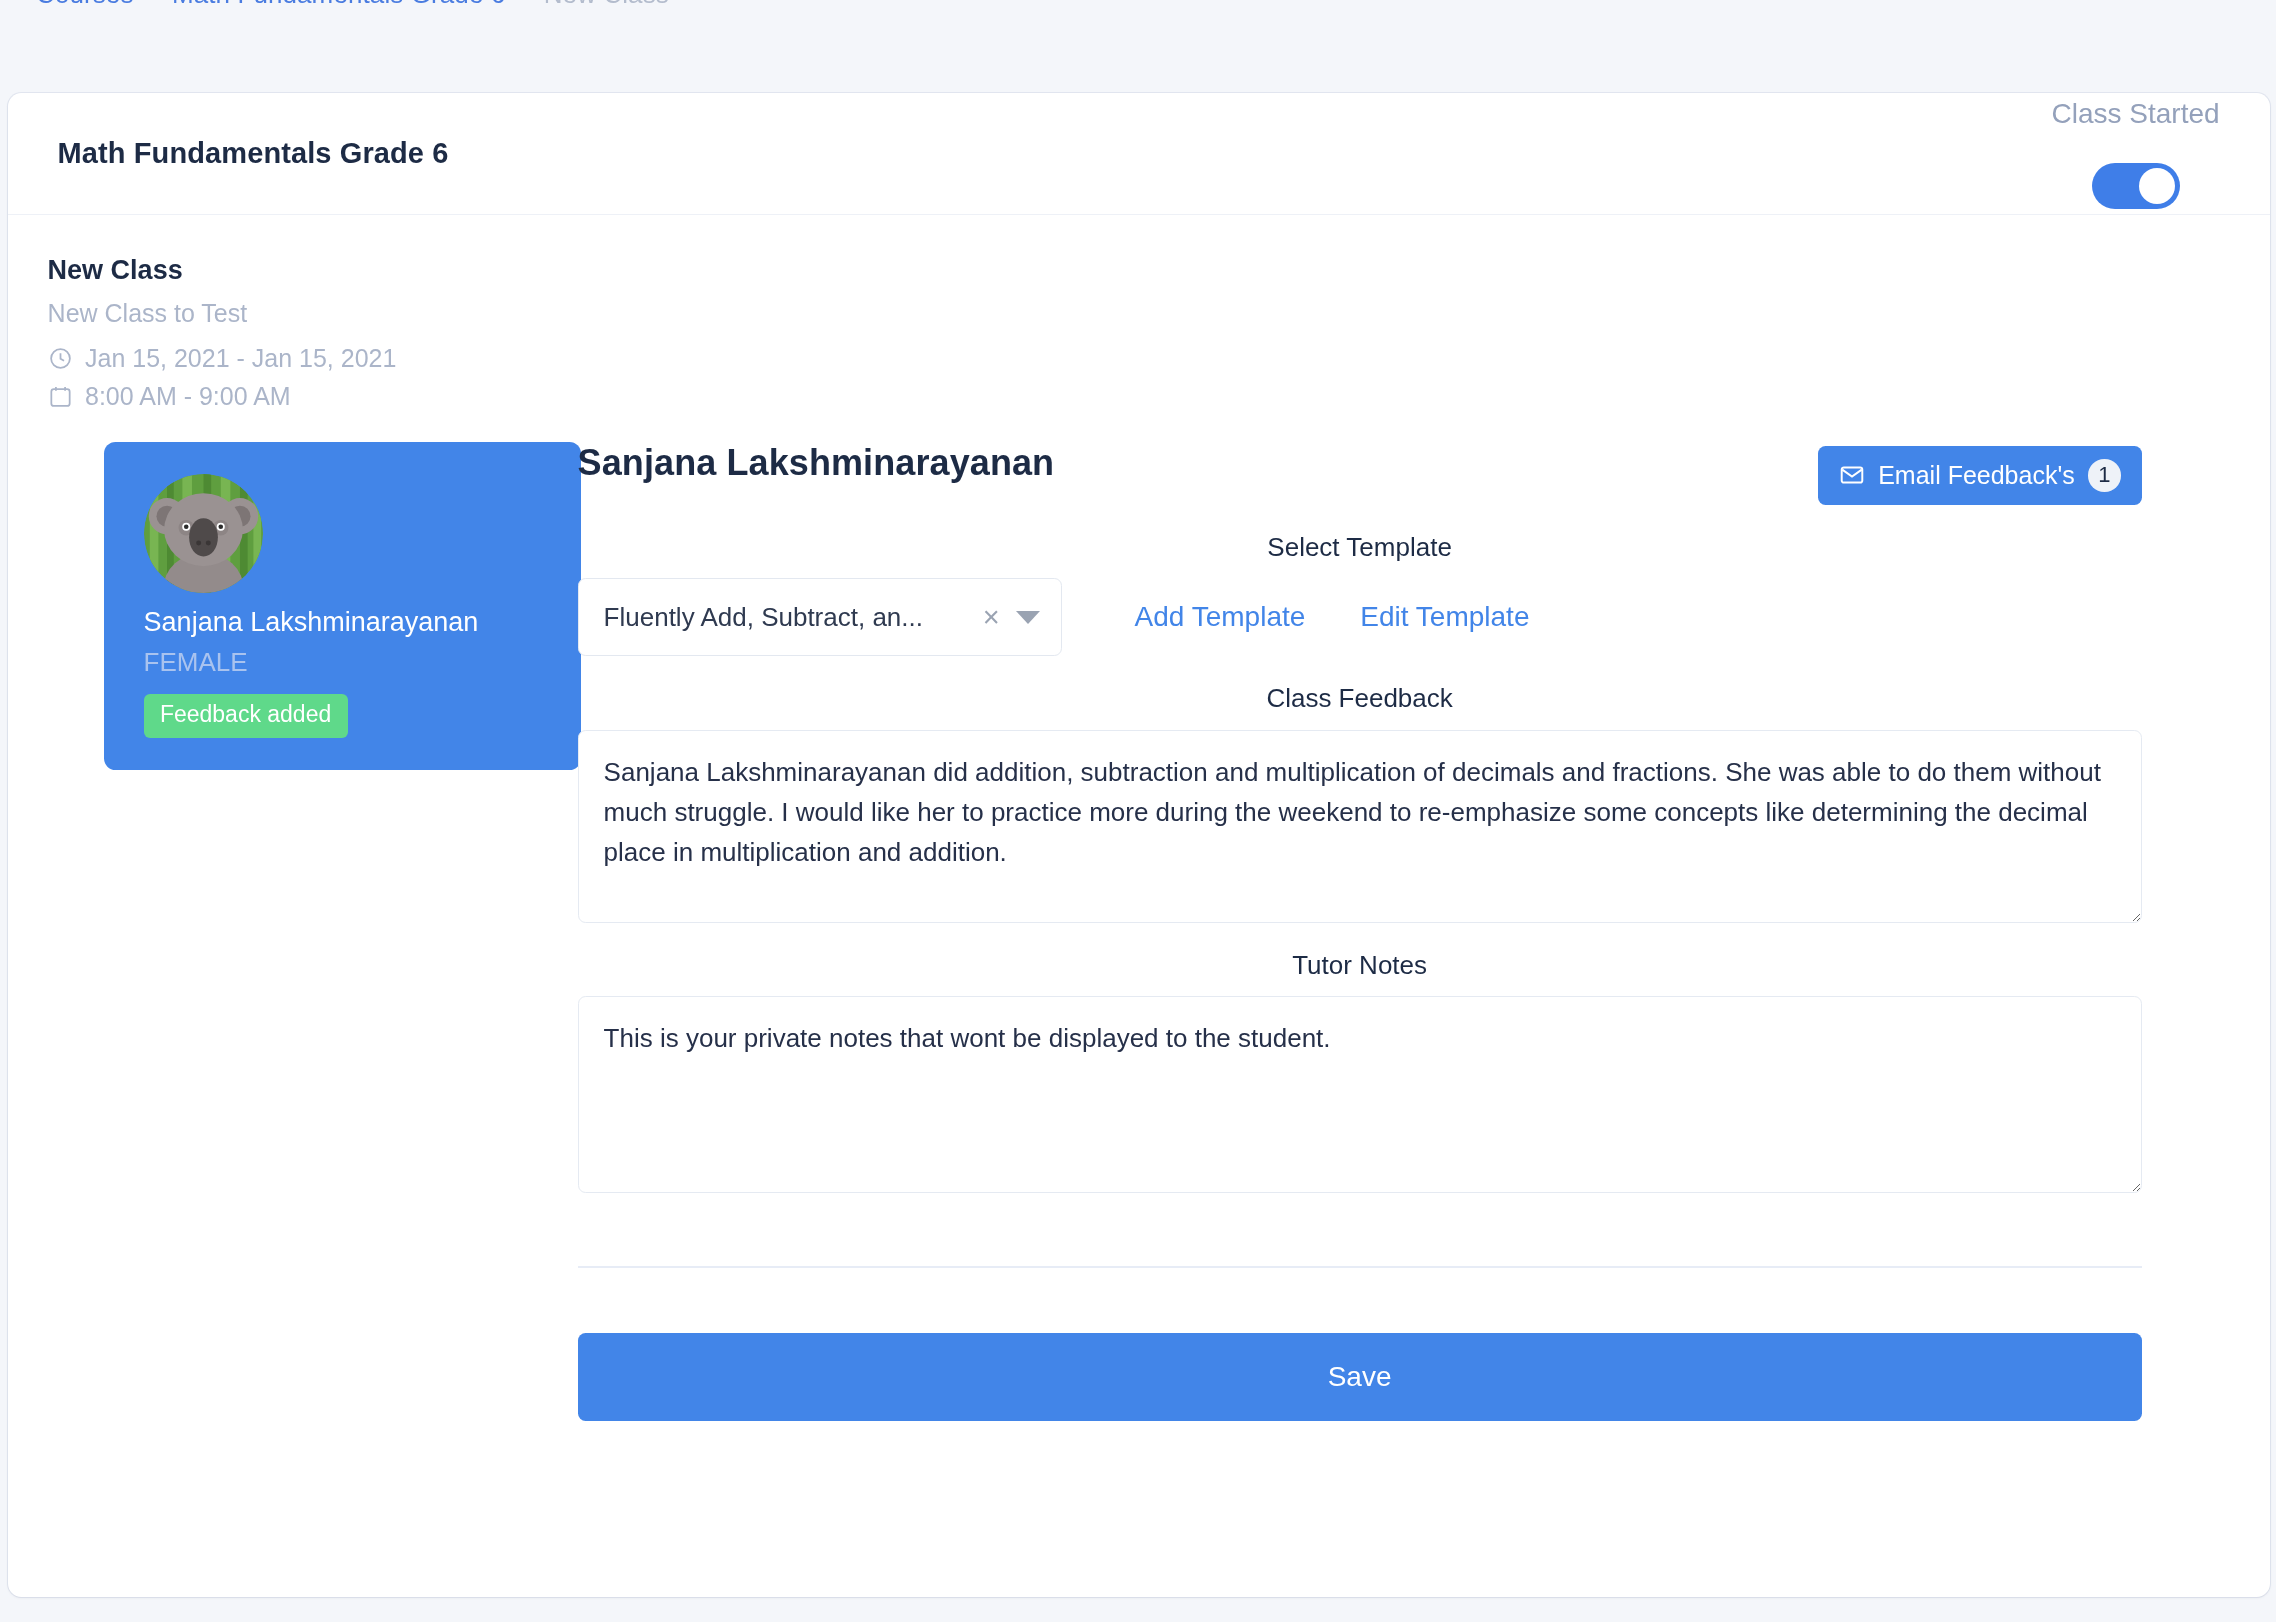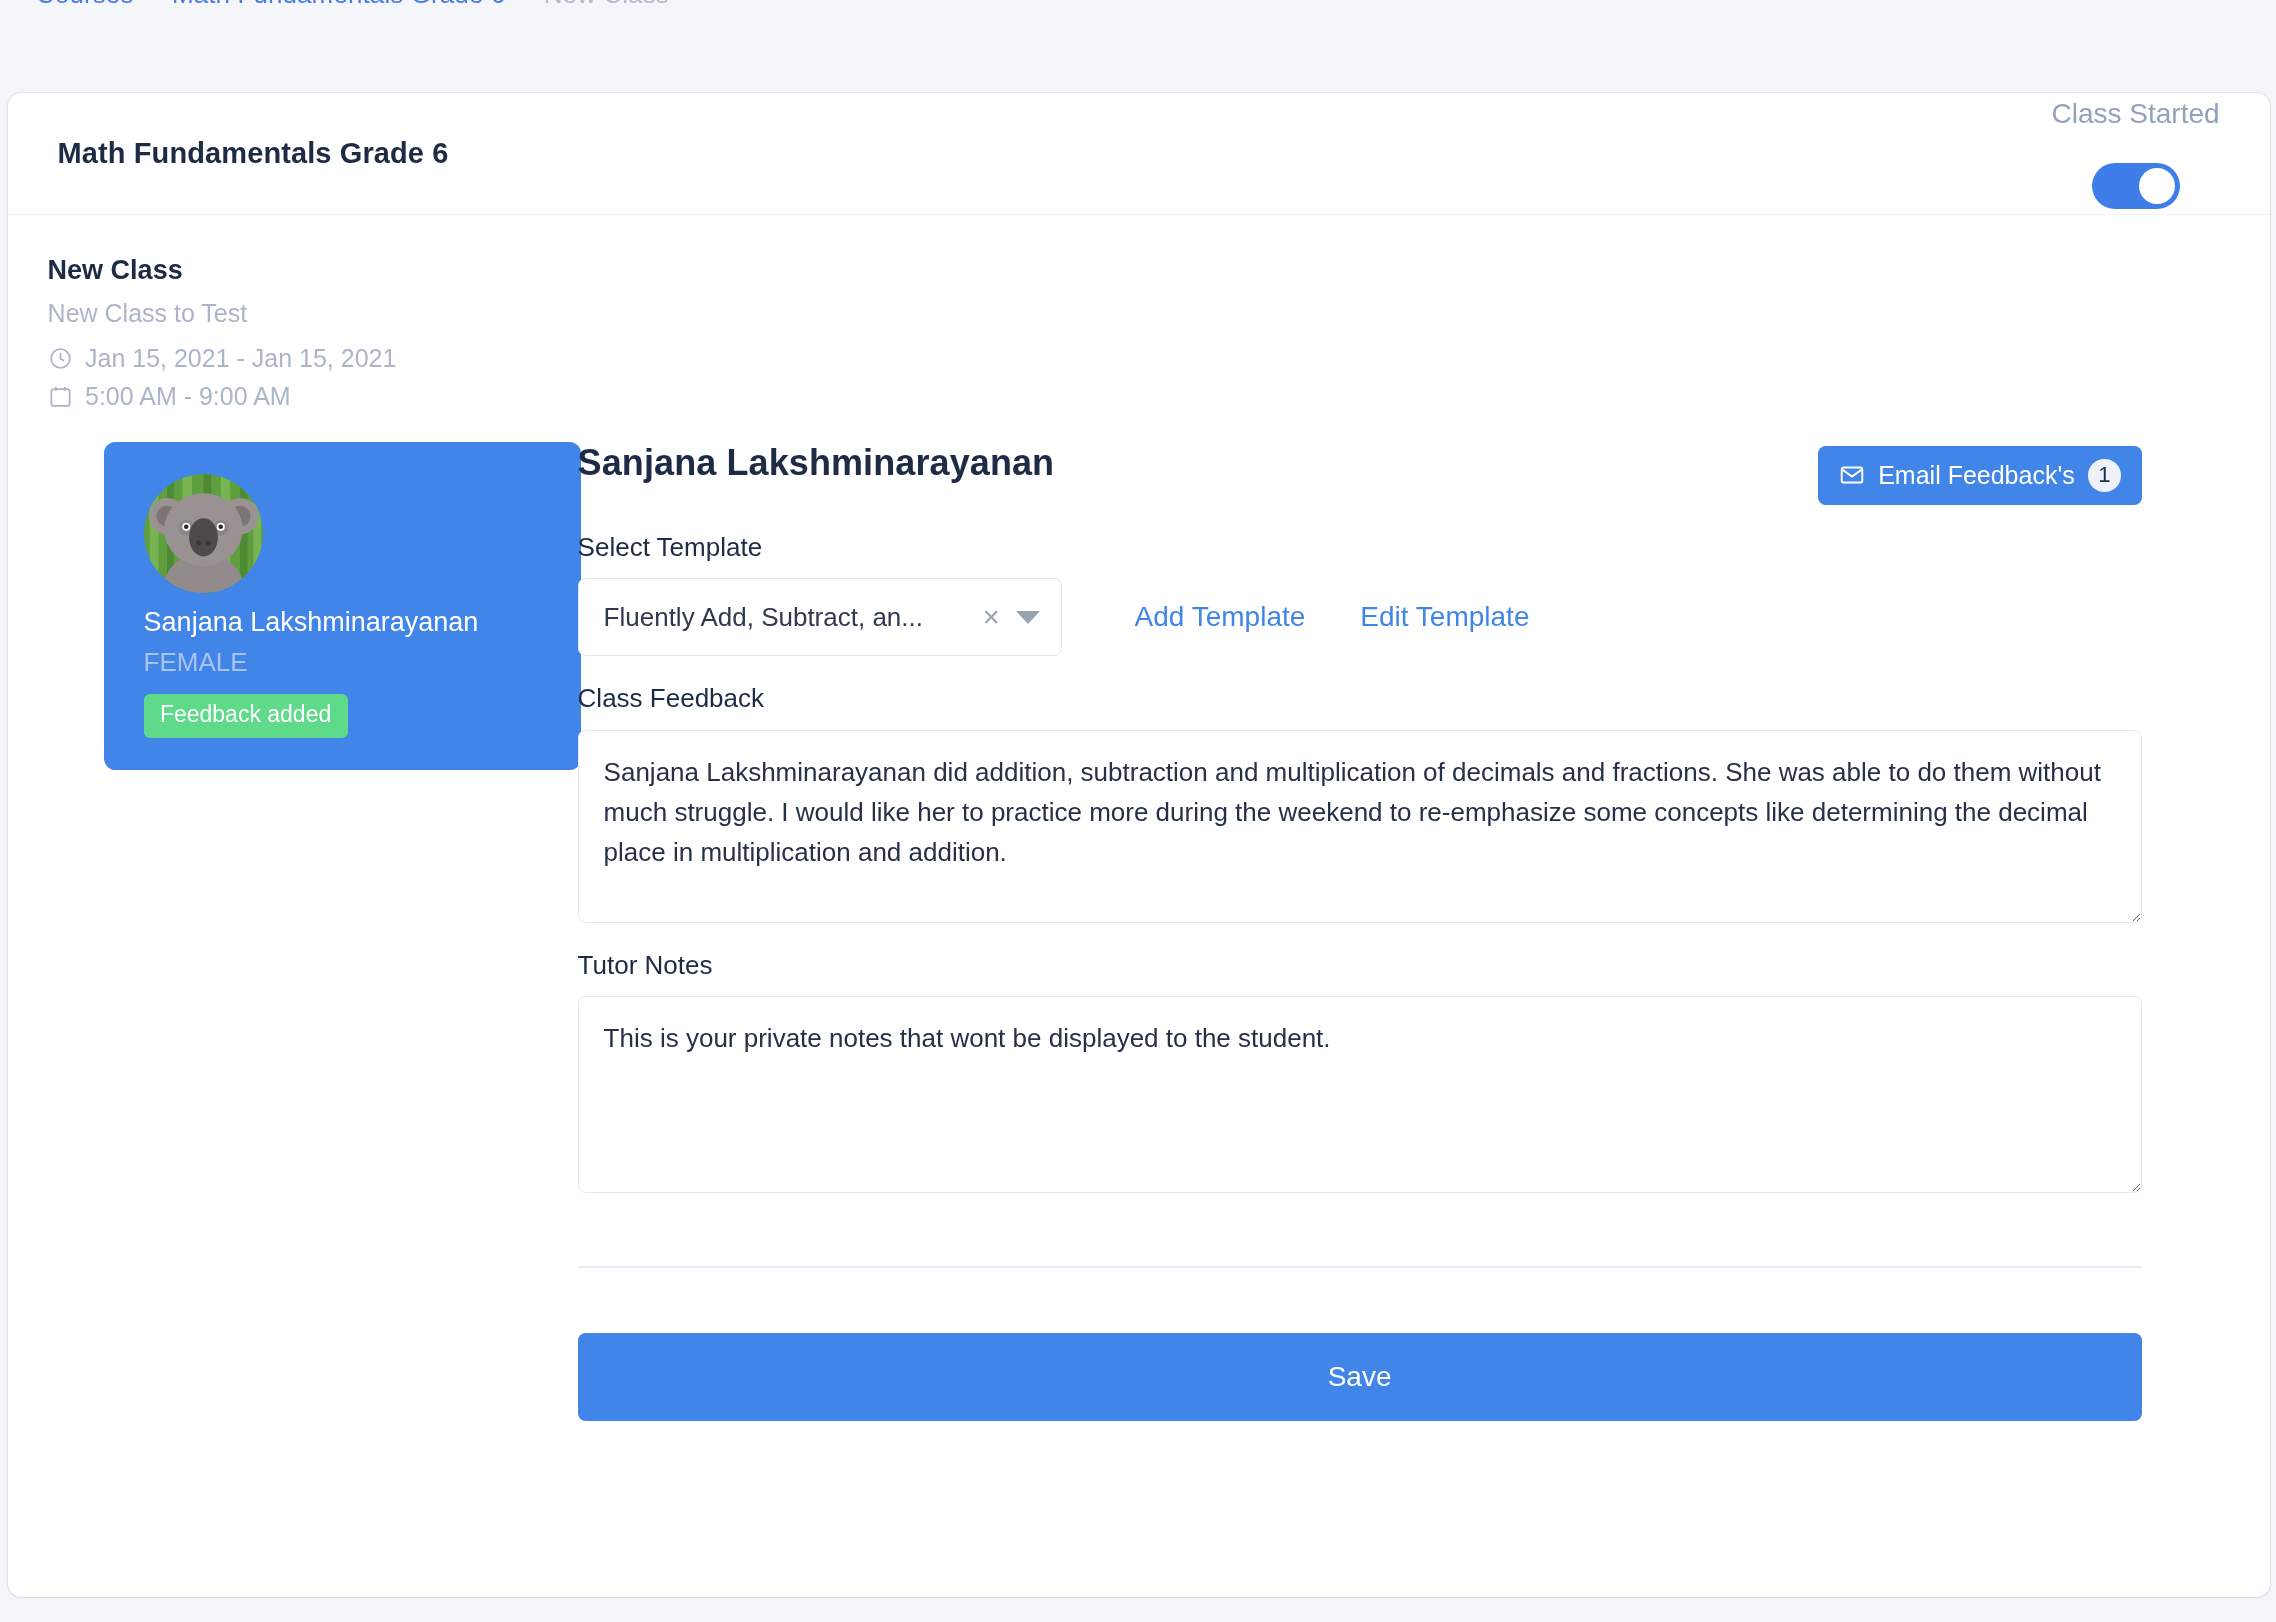--- a/index.html
+++ b/index.html
@@ -228,20 +228,21 @@
     display: inline-flex;
     align-items: center;
     justify-content: center;
     font-size: 22px;
   }
 
   .field-label {
     font-size: 26px;
     color: #1d2b45;
     margin: 27px 0 15.3px 0;
+    text-align: center;
   }
 
   .template-row {
     display: flex;
     align-items: center;
   }
   .select {
     width: 484px;
     height: 78px;
     border: 1px solid #e3e8f0;
@@ -359,21 +360,21 @@
         <span>Jan 15, 2021 - Jan 15, 2021</span>
       </div>
 
       <div class="meta-row">
         <span>
           <svg width="25" height="25" viewBox="0 0 24 24" fill="none" stroke="#abb5c9" stroke-width="1.7">
             <rect x="3.2" y="5" width="17.6" height="16" rx="2.4"></rect>
             <path d="M7.6 2.8v3.6M16.4 2.8v3.6"></path>
           </svg>
         </span>
-        <span>5:00 AM - 9:00 AM</span>
+        <span>8:00 AM - 9:00 AM</span>
       </div>
     </div>
 
 
     <div class="body">
 
       <div class="col-left">
         <div class="student-card">
           <div class="avatar">
             <svg width="119" height="119" viewBox="0 0 124 124" aria-hidden="true">

